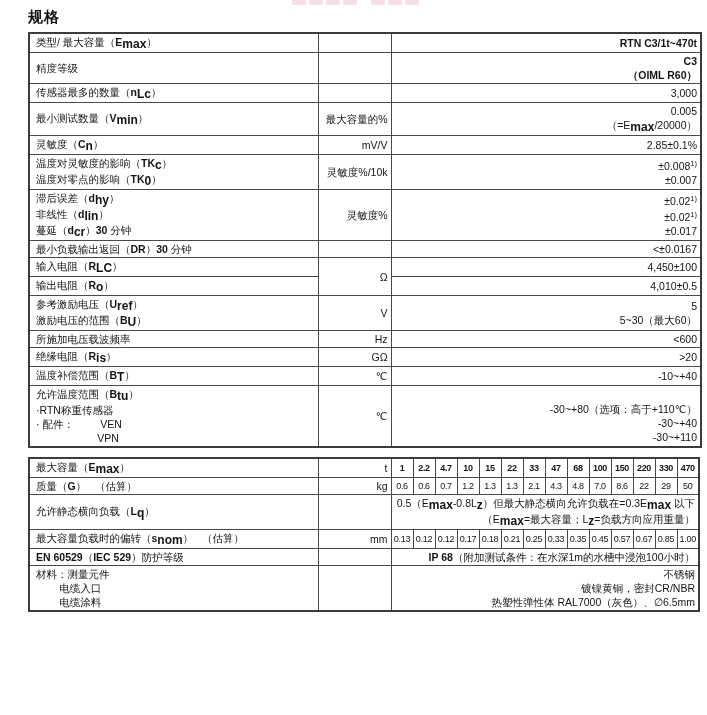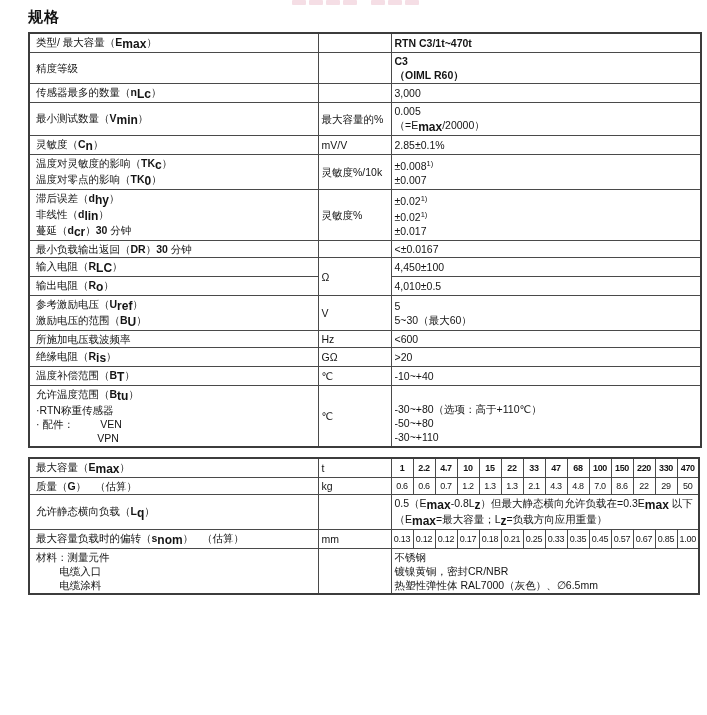--- a/index.html
+++ b/index.html
@@ -12,21 +12,21 @@
   .page{position:relative;width:707px;height:710px;box-sizing:border-box;padding:2px 7px 0 28px;}
   
   .wm{position:absolute;top:0;left:292px;height:7px;display:flex;align-items:flex-start;overflow:hidden;}
   .wm i{display:block;width:14px;height:5px;margin-right:3px;border-radius:1px;opacity:.55;}
   .wm i.gap{background:transparent !important;width:8px;}
   h1.title{font-size:15px;font-weight:bold;margin:6px 0 5px 0;letter-spacing:1px;}
   table{border-collapse:collapse;width:672px;table-layout:fixed;border:2px solid #3c3c3c;background:#fff;}
   td{border:1px solid #4a4a4a;padding:1px 3px;font-size:10.5px;line-height:14px;vertical-align:middle;box-sizing:border-box;}
   td div{min-height:14px;}
   .lbl{text-align:left;padding-left:6px;}
-  .unit,.val{text-align:left;}
+  .unit,.val{text-align:right;}
   sub{font-size:12px;vertical-align:-2px;font-weight:bold;}
   sup{font-size:7.5px;vertical-align:4px;}
   #loadTable{margin-top:9px;}
   #loadTable td.num{padding:1px 0;font-size:9px;text-align:center;letter-spacing:-0.3px;}
 </style>
 </head>
 <body>
 
 <div class="page">
 
@@ -189,21 +189,21 @@
           <td class="lbl">
             <div>允许温度范围（<b>B</b><sub>tu</sub>）</div>
             <div>·RTN称重传感器</div>
             <div>· 配件：&nbsp;&nbsp;&nbsp;&nbsp;&nbsp;&nbsp;&nbsp;&nbsp;&nbsp;VEN</div>
             <div>&nbsp;&nbsp;&nbsp;&nbsp;&nbsp;&nbsp;&nbsp;&nbsp;&nbsp;&nbsp;&nbsp;&nbsp;&nbsp;&nbsp;&nbsp;&nbsp;&nbsp;&nbsp;&nbsp;&nbsp;&nbsp;VPN</div>
           </td>
           <td class="unit">℃</td>
           <td class="val">
             <div></div>
             <div>-30~+80（选项：高于+110℃）</div>
-            <div>-50~+80</div>
+            <div>-30~+40</div>
             <div>-30~+110</div>
           </td>
         </tr>
       </tbody>
   </table>
 
   <table id="loadTable">
     <colgroup>
         <col style="width:289px">
         <col style="width:73px">
@@ -288,20 +288,29 @@
           <td class="num">0.33</td>
           <td class="num">0.35</td>
           <td class="num">0.45</td>
           <td class="num">0.57</td>
           <td class="num">0.67</td>
           <td class="num">0.85</td>
           <td class="num">1.00</td>
         </tr>
         <tr>
           <td class="lbl">
+            <div><b>EN 60529</b>（<b>IEC 529</b>）防护等级</div>
+          </td>
+          <td class="unit"></td>
+          <td class="val" colspan="14">
+            <div><b>IP 68</b>（附加测试条件：在水深1m的水槽中浸泡100小时）</div>
+          </td>
+        </tr>
+        <tr>
+          <td class="lbl">
             <div>材料：测量元件</div>
             <div>&nbsp;&nbsp;&nbsp;&nbsp;&nbsp;&nbsp;&nbsp;&nbsp;电缆入口</div>
             <div>&nbsp;&nbsp;&nbsp;&nbsp;&nbsp;&nbsp;&nbsp;&nbsp;电缆涂料</div>
           </td>
           <td class="unit"></td>
           <td class="val" colspan="14">
             <div>不锈钢</div>
             <div>镀镍黄铜，密封CR/NBR</div>
             <div>热塑性弹性体 RAL7000（灰色）、∅6.5mm</div>
           </td>

